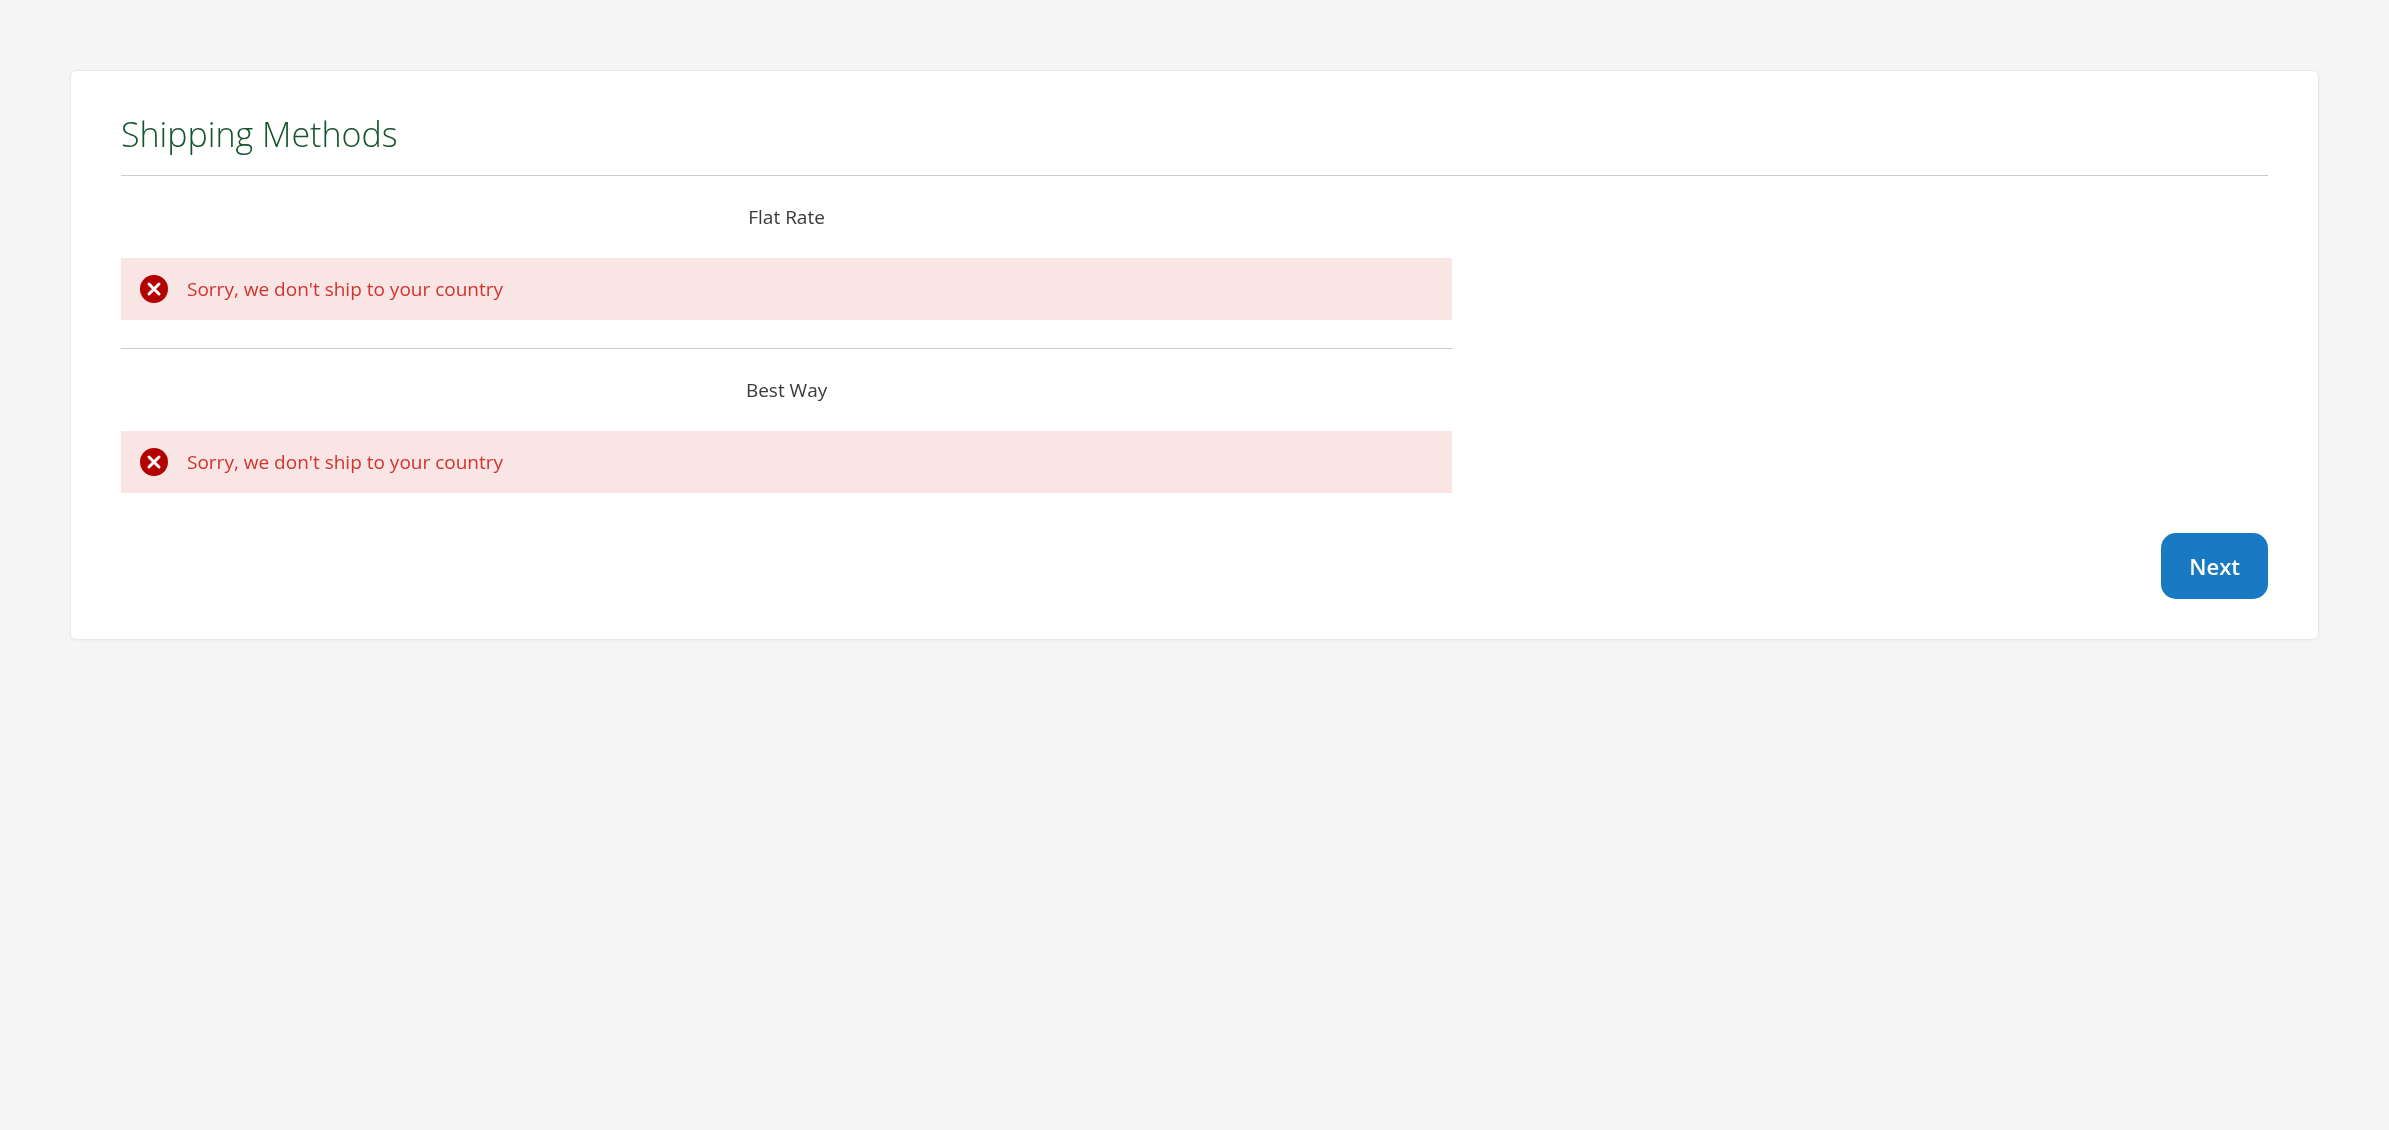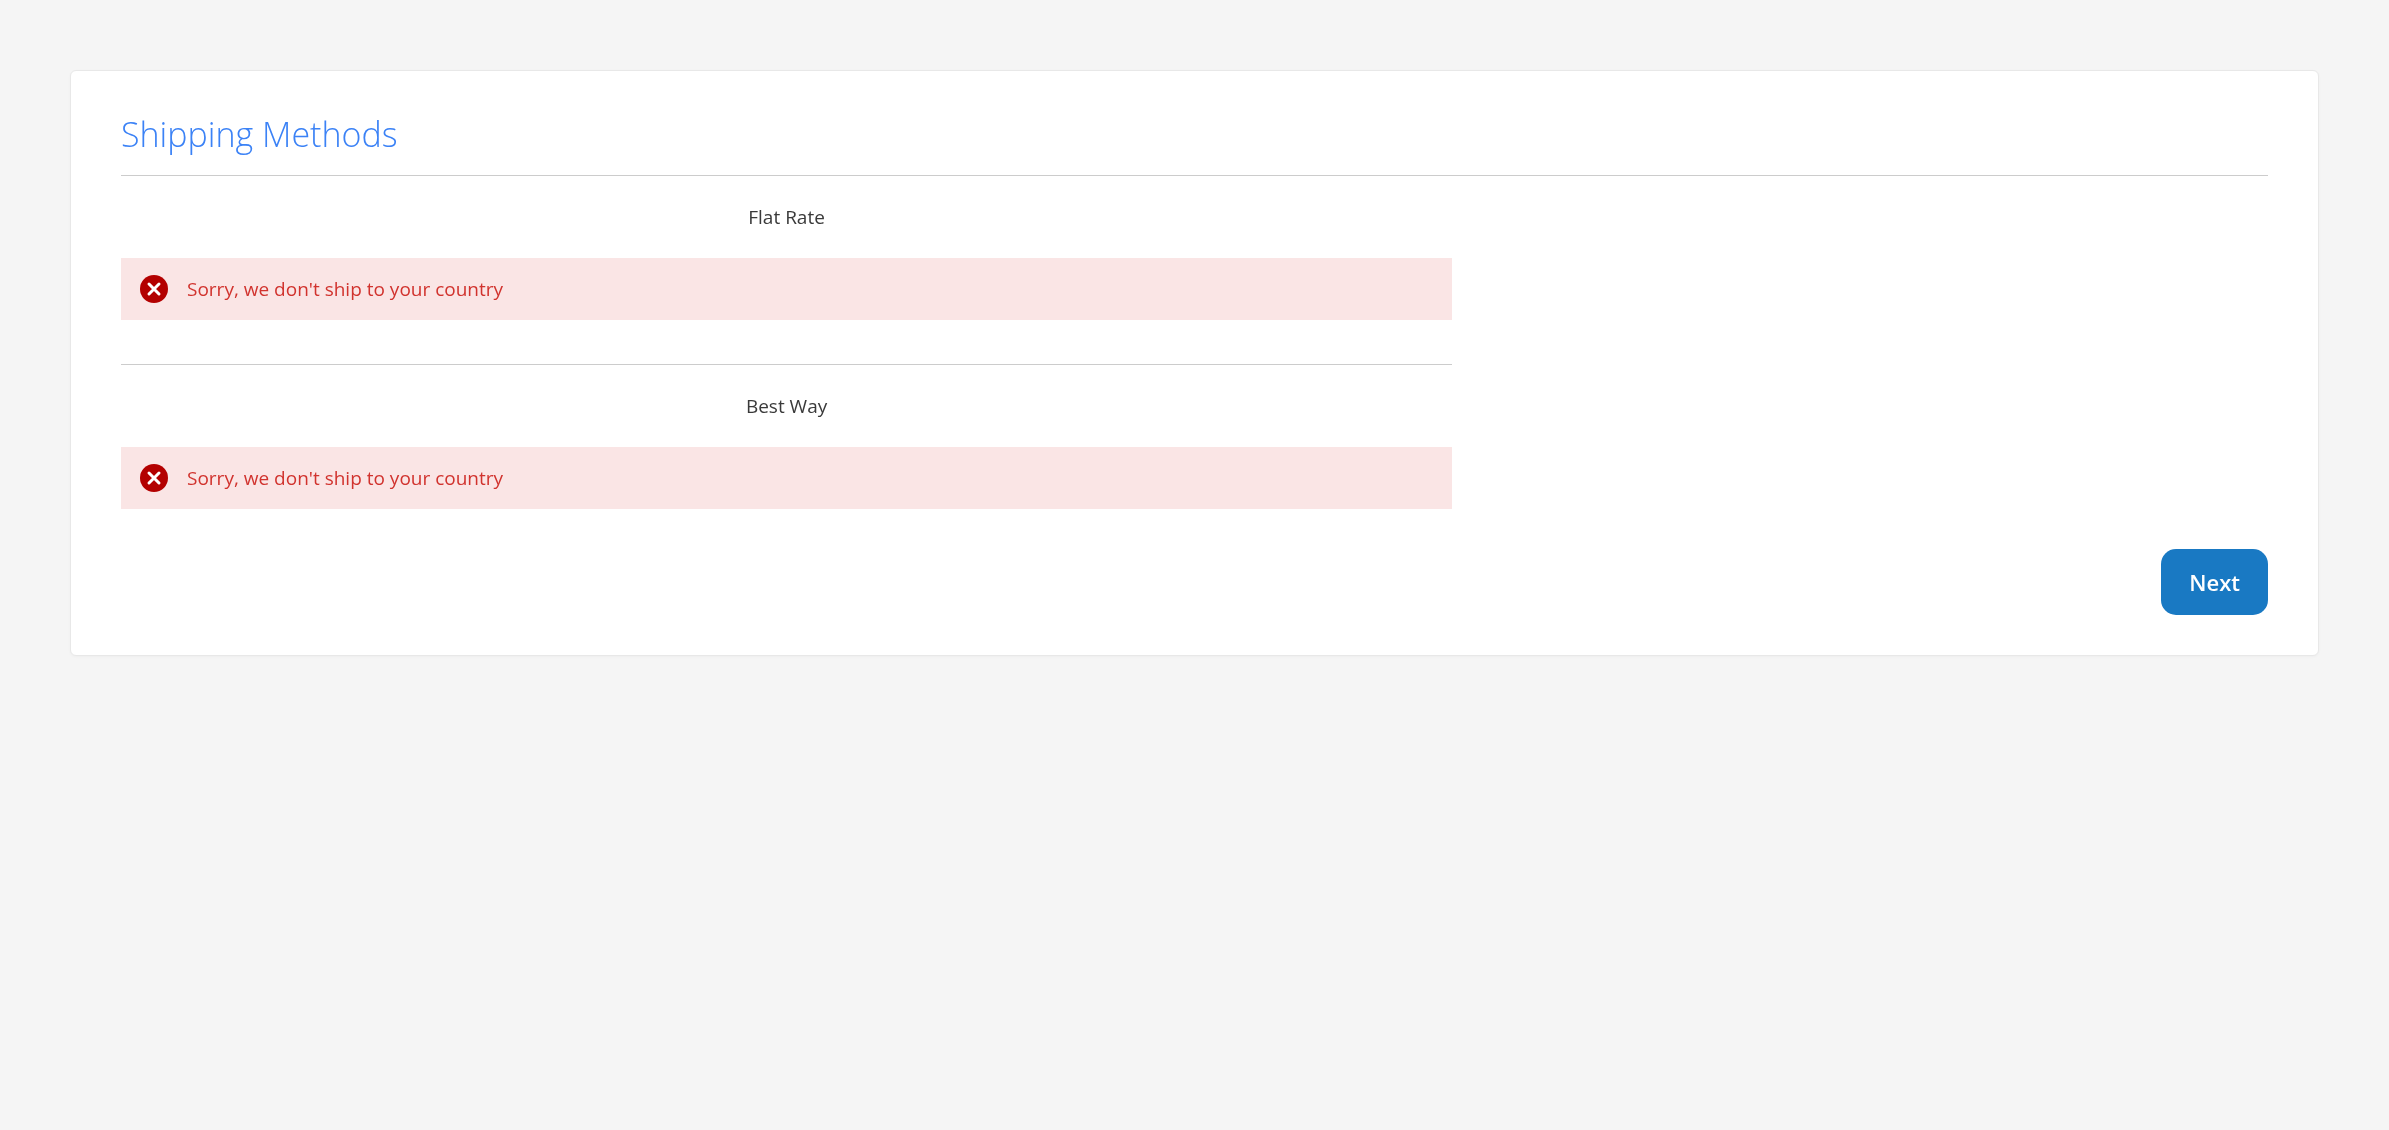--- a/index.html
+++ b/index.html
@@ -16,31 +16,31 @@
   .card {
     background: #ffffff;
     border: 1px solid #e8e8e8;
     border-radius: 6px;
     padding: 40px 50px 40px 50px;
     box-shadow: 0 1px 3px rgba(0,0,0,0.03);
   }
   .section-title {
     font-size: 34px;
     font-weight: 300;
-    color: #3b82f6;
+    color: #14532d;
     padding-bottom: 18px;
     border-bottom: 1px solid #cccccc;
     margin-bottom: 0;
   }
   .methods-area {
     width: 62%;
   }
   .method-block {
     padding-top: 28px;
-    padding-bottom: 44px;
+    padding-bottom: 28px;
     border-bottom: 1px solid #cccccc;
   }
   .method-block:last-of-type {
     border-bottom: none;
     padding-bottom: 10px;
   }
   .method-label {
     text-align: center;
     font-size: 19px;
     color: #3a3a3a;

